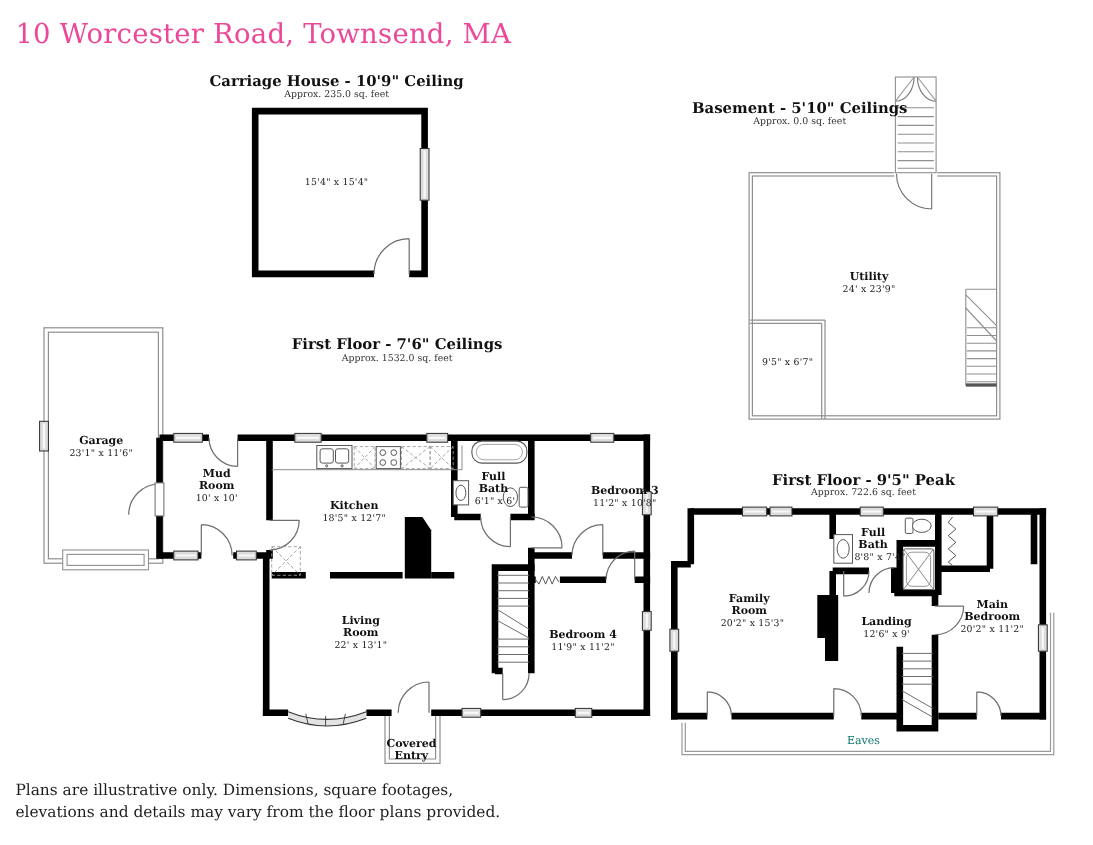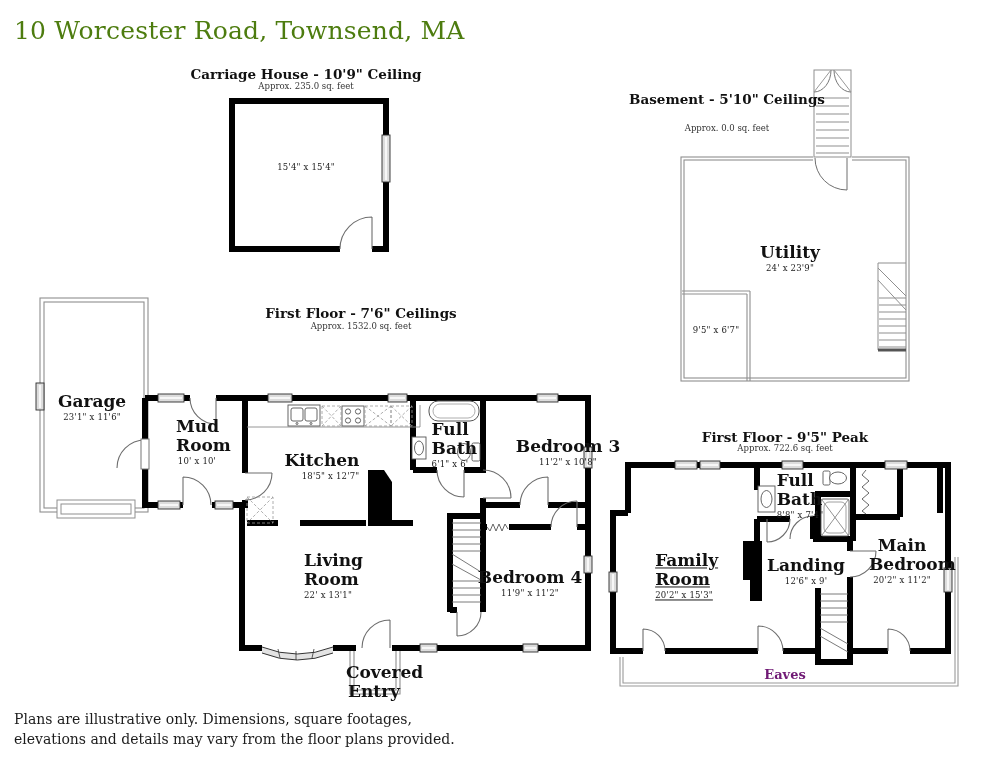--- a/index.html
+++ b/index.html
@@ -4,37 +4,37 @@
 <style>
   html,body{margin:0;padding:0;}
   body{
     width:994px;height:768px;position:relative;background:#ffffff;
     font-family:"DejaVu Serif","Liberation Serif",serif;color:#1a1a1a;
     overflow:hidden;
   }
   #canvas{position:absolute;left:0;top:0;}
   .main-title{
     position:absolute;left:14px;top:16px;font-size:25px;letter-spacing:0.2px;
-    color:#4d7c0f;white-space:nowrap;
+    color:#ec4899;white-space:nowrap;
   }
   .plan-title{
     position:absolute;transform:translate(-50%,-50%);font-weight:bold;
     font-size:13.5px;white-space:nowrap;color:#111;
   }
   .plan-approx{
     position:absolute;transform:translate(-50%,-50%);font-size:8.5px;
     white-space:nowrap;color:#333;
   }
   .room-label{
     position:absolute;transform:translate(-50%,-50%);text-align:center;
   }
-  .room-name{font-weight:bold;font-size:17px;line-height:1.12;color:#111;}
+  .room-name{font-weight:bold;font-size:10px;line-height:1.12;color:#111;}
   .room-dims{font-size:8.5px;margin-top:1px;letter-spacing:0.2px;color:#222;white-space:nowrap;}
   .nowrap .room-name{white-space:nowrap;}
-  .eaves-label{font-weight:bold;font-size:13px;color:#701a75;}
+  .eaves-label{font-weight:normal;font-size:10px;color:#0f766e;}
   .footer{
     position:absolute;left:14px;top:710px;font-size:14px;line-height:1.4;
     color:#1c1c1c;white-space:pre-line;
   }
 </style>
 </head>
 <body>
 
 <svg id="canvas" width="994" height="768" viewBox="0 0 994 768">
 
@@ -241,21 +241,21 @@
     <path d="M822,500 L848,535 M848,500 L822,535" stroke="#777" stroke-width="0.8"></path>
   </g>
 </svg>
 
 <div class="main-title">10 Worcester Road, Townsend, MA</div>
 
 <div class="plan-title" style="left:306px;top:74px;">Carriage House - 10'9" Ceiling</div>
 <div class="plan-approx" style="left:306px;top:86px;">Approx. 235.0 sq. feet</div>
 
 <div class="plan-title" style="left:727px;top:99px;">Basement - 5'10" Ceilings</div>
-<div class="plan-approx" style="left:727px;top:128px;">Approx. 0.0 sq. feet</div>
+<div class="plan-approx" style="left:727px;top:111px;">Approx. 0.0 sq. feet</div>
 
 <div class="plan-title" style="left:361px;top:313px;">First Floor - 7'6" Ceilings</div>
 <div class="plan-approx" style="left:361px;top:326px;">Approx. 1532.0 sq. feet</div>
 
 <div class="plan-title" style="left:785px;top:437px;">First Floor - 9'5" Peak</div>
 <div class="plan-approx" style="left:785px;top:448px;">Approx. 722.6 sq. feet</div>
 
 <div class="room-label" style="left:306px;top:166px;">
   <div class="room-dims">15'4" x 15'4"</div>
 </div>
@@ -269,21 +269,21 @@
 </div>
 
 <div class="room-label nowrap" style="left:92px;top:407px;">
   <div class="room-name">Garage</div>
   <div class="room-dims">23'1" x 11'6"</div>
 </div>
 <div class="room-label" style="left:197px;top:442px;">
   <div class="room-name" style="width:42px;">Mud Room</div>
   <div class="room-dims">10' x 10'</div>
 </div>
-<div class="room-label nowrap" style="left:322px;top:466px;text-align:right;">
+<div class="room-label nowrap" style="left:322px;top:466px;">
   <div class="room-name">Kitchen</div>
   <div class="room-dims">18'5" x 12'7"</div>
 </div>
 <div class="room-label" style="left:450px;top:445px;">
   <div class="room-name" style="width:34px;">Full Bath</div>
   <div class="room-dims">6'1" x 6'</div>
 </div>
 <div class="room-label nowrap" style="left:536px;top:452px;margin-left:32px;">
   <div class="room-name">Bedroom 3</div>
   <div class="room-dims">11'2" x 10'8"</div>
@@ -293,21 +293,21 @@
   <div class="room-dims">22' x 13'1"</div>
 </div>
 <div class="room-label nowrap" style="left:530px;top:583px;">
   <div class="room-name">Bedroom 4</div>
   <div class="room-dims">11'9" x 11'2"</div>
 </div>
 <div class="room-label" style="left:374px;top:682px;">
   <div class="room-name" style="width:56px;">Covered Entry</div>
 </div>
 
-<div class="room-label" style="left:684px;top:576px;text-decoration:underline;">
+<div class="room-label" style="left:684px;top:556px;">
   <div class="room-name" style="width:52px;">Family Room</div>
   <div class="room-dims">20'2" x 15'3"</div>
 </div>
 <div class="room-label" style="left:800px;top:496px;">
   <div class="room-name" style="width:34px;">Full Bath</div>
   <div class="room-dims">8'8" x 7'4"</div>
 </div>
 <div class="room-label nowrap" style="left:806px;top:571px;">
   <div class="room-name">Landing</div>
   <div class="room-dims">12'6" x 9'</div>

